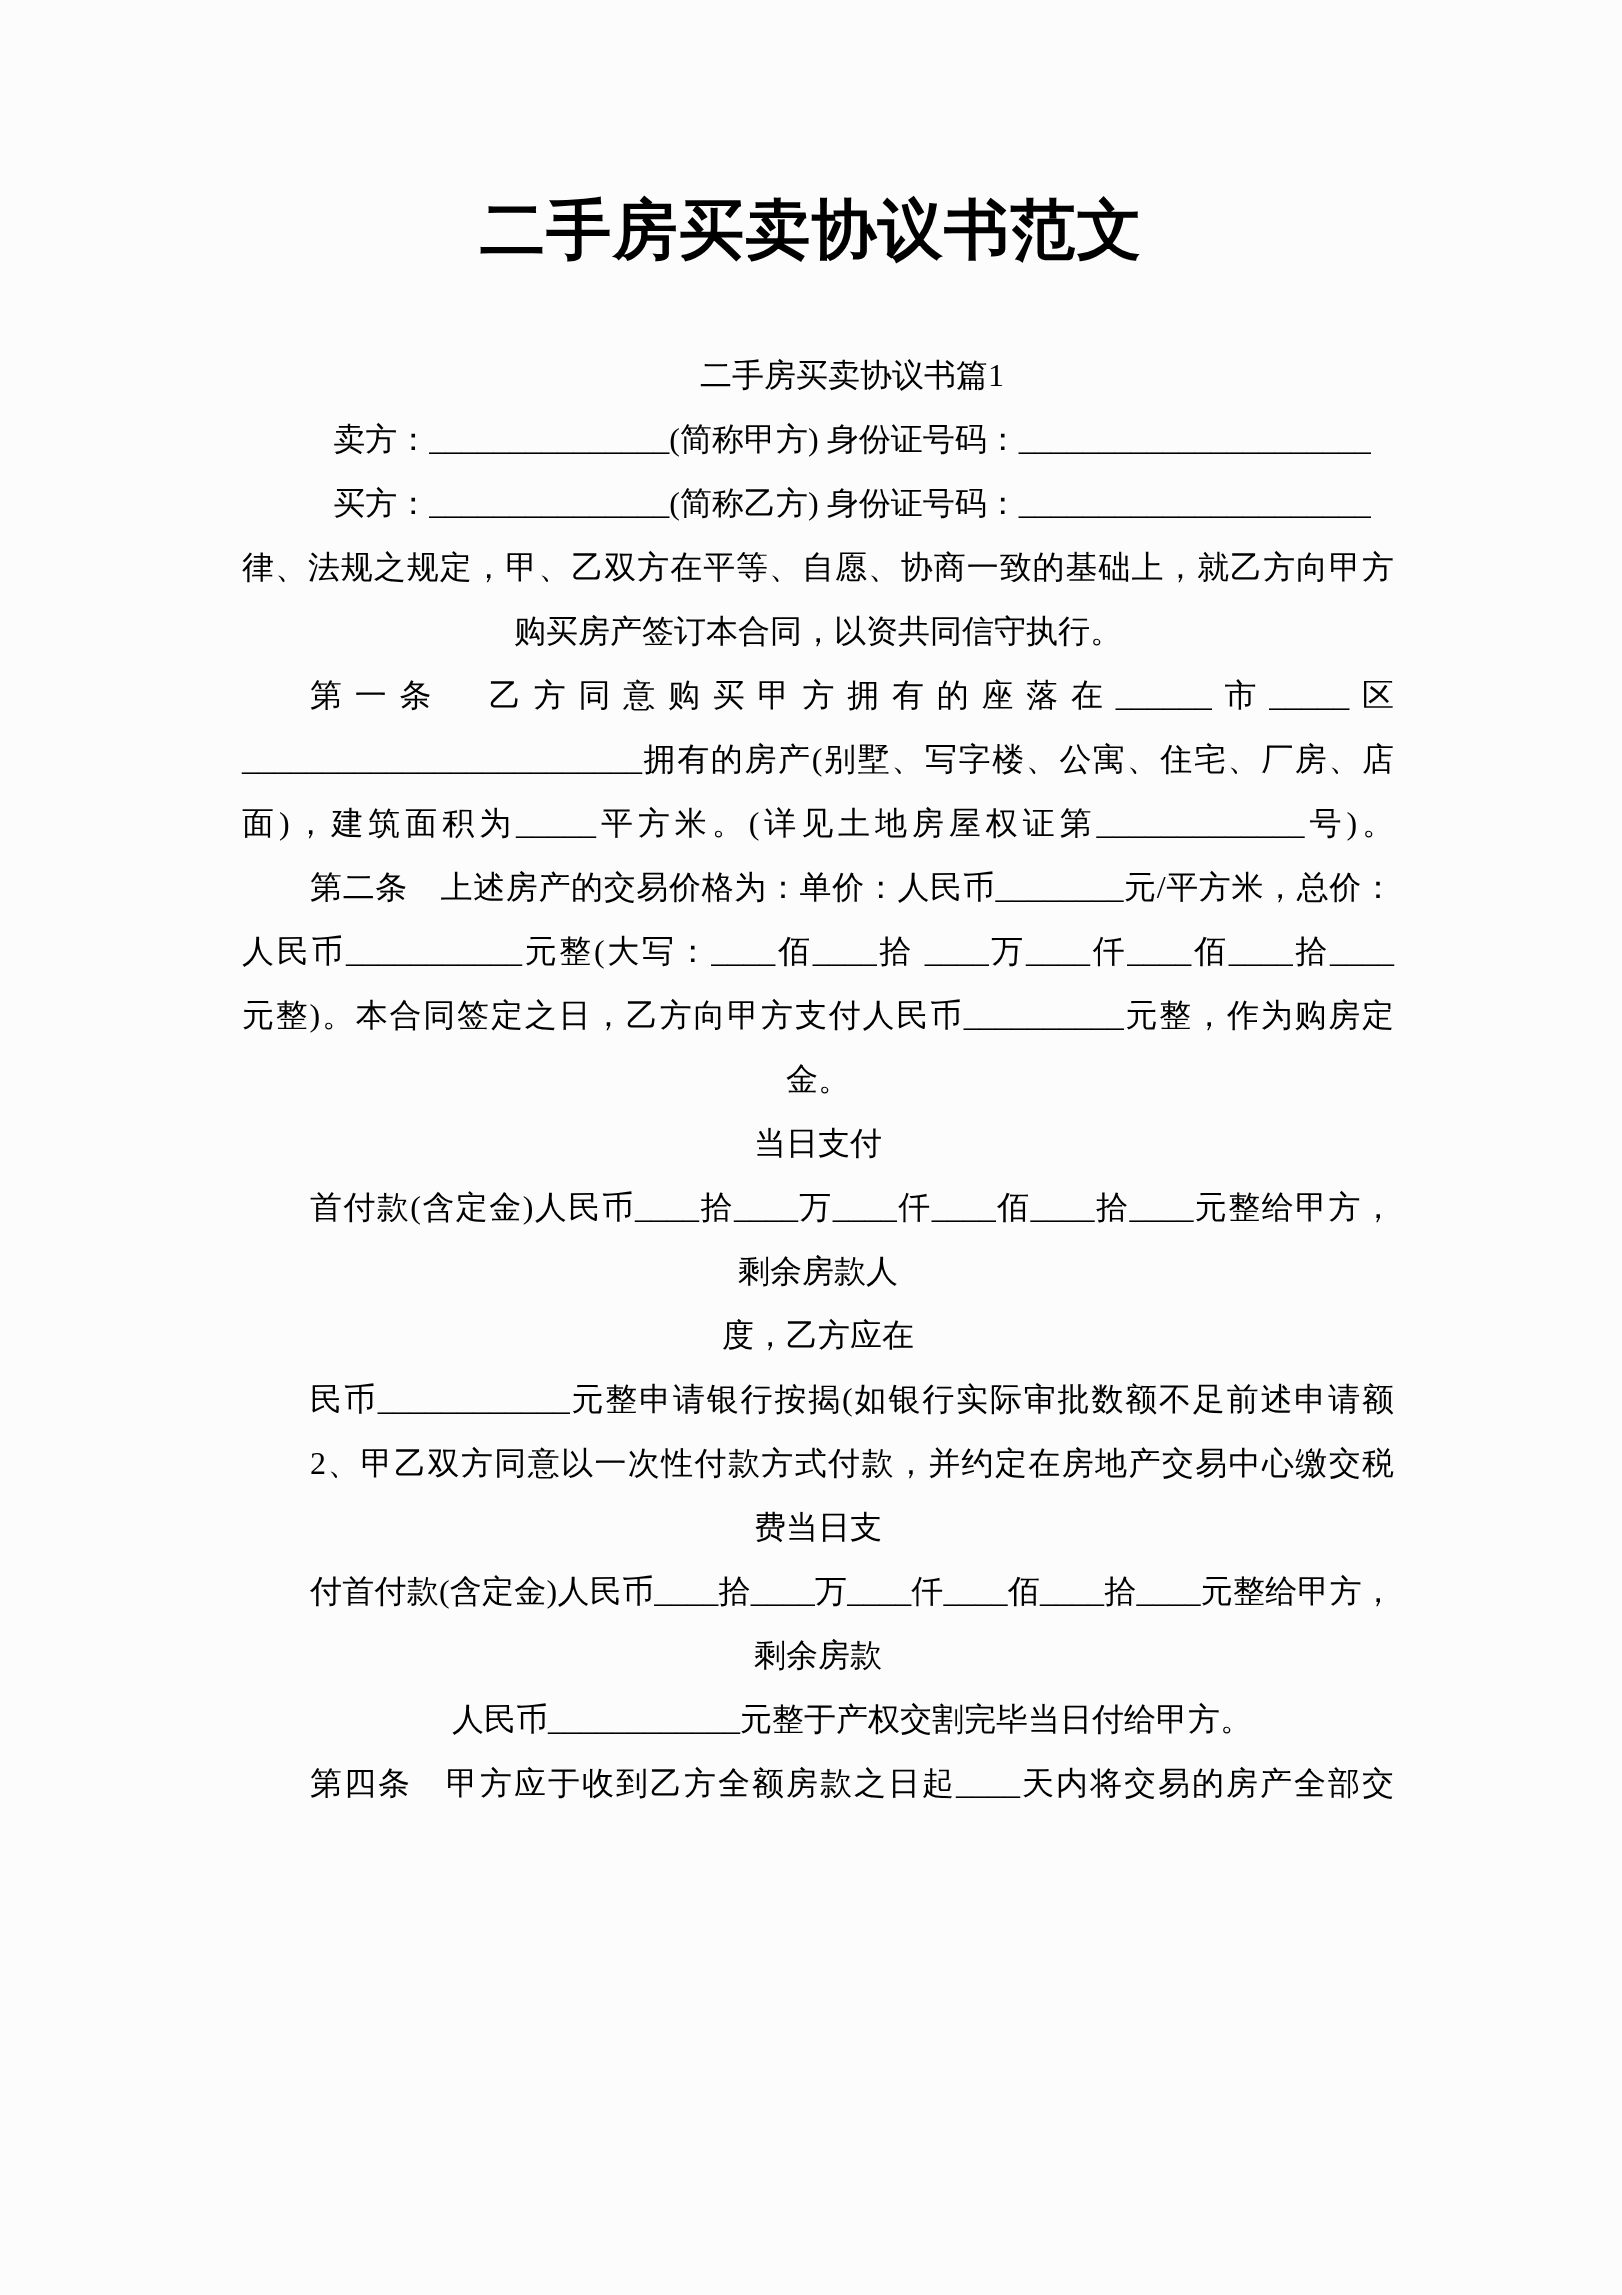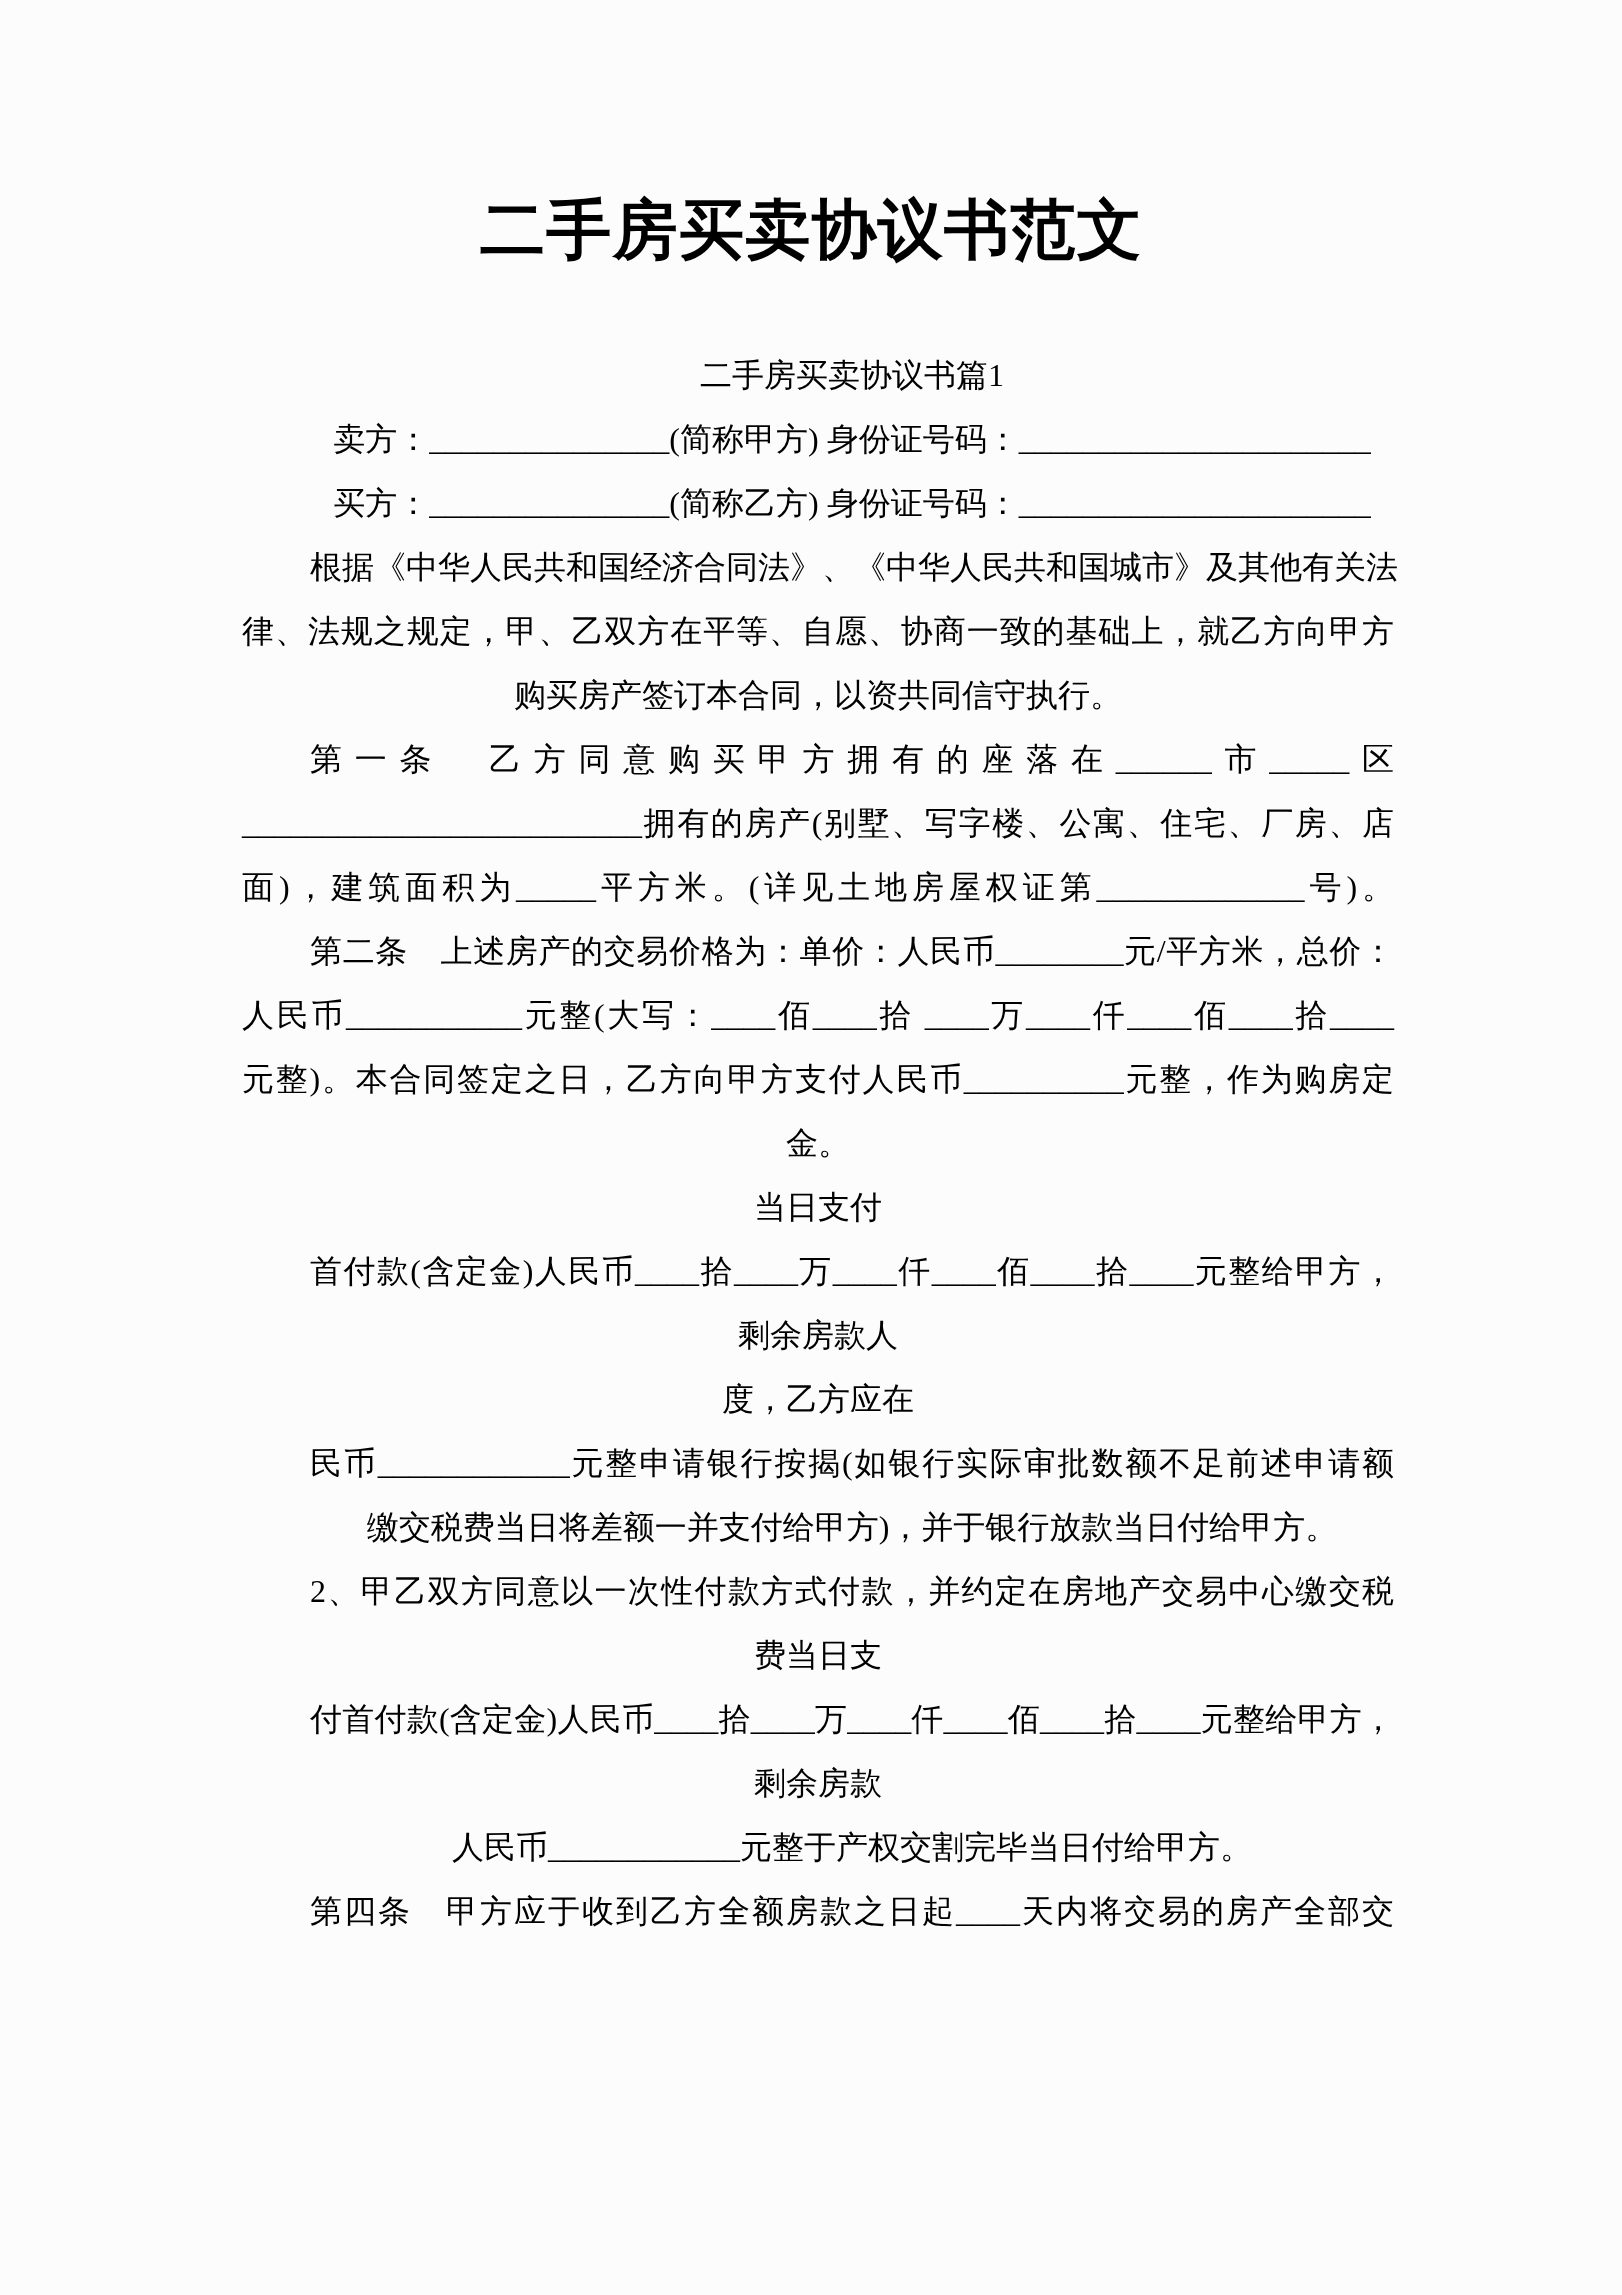--- a/index.html
+++ b/index.html
@@ -55,36 +55,34 @@
 </style>
 </head>
 <body>
 
 <div class="page">
   <h1 class="title">二手房买卖协议书范文</h1>
   <div class="doc-body">
       <div class="line indent">二手房买卖协议书篇1</div>
       <div class="line indent">卖方：_______________(简称甲方) 身份证号码：______________________</div>
       <div class="line indent">买方：_______________(简称乙方) 身份证号码：______________________</div>
-      <div class="line indent justify">根据《中华人民共和国经济合同法》、《中华人民共和国城市》及其他有关法</div>
       <div class="line justify">律、法规之规定，甲、乙双方在平等、自愿、协商一致的基础上，就乙方向甲方</div>
       <div class="line">购买房产签订本合同，以资共同信守执行。</div>
       <div class="line indent justify">第一条　乙方同意购买甲方拥有的座落在______市_____区</div>
       <div class="line justify">_________________________拥有的房产(别墅、写字楼、公寓、住宅、厂房、店</div>
       <div class="line justify">面)，建筑面积为_____平方米。(详见土地房屋权证第_____________号)。</div>
       <div class="line indent justify">第二条　上述房产的交易价格为：单价：人民币________元/平方米，总价：</div>
       <div class="line justify">人民币___________元整(大写：____佰____拾 ____万____仟____佰____拾____</div>
       <div class="line justify">元整)。本合同签定之日，乙方向甲方支付人民币__________元整，作为购房定</div>
       <div class="line">金。</div>
       <div class="line">当日支付</div>
       <div class="line indent justify">首付款(含定金)人民币____拾____万____仟____佰____拾____元整给甲方，</div>
       <div class="line">剩余房款人</div>
       <div class="line">度，乙方应在</div>
       <div class="line indent justify">民币____________元整申请银行按揭(如银行实际审批数额不足前述申请额</div>
-      <div class="line indent">缴交税费当日将差额一并支付给甲方)，并于银行放款当日付给甲方。</div>
       <div class="line indent justify">2、甲乙双方同意以一次性付款方式付款，并约定在房地产交易中心缴交税</div>
       <div class="line">费当日支</div>
       <div class="line indent justify">付首付款(含定金)人民币____拾____万____仟____佰____拾____元整给甲方，</div>
       <div class="line">剩余房款</div>
       <div class="line indent">人民币____________元整于产权交割完毕当日付给甲方。</div>
       <div class="line indent justify">第四条　甲方应于收到乙方全额房款之日起____天内将交易的房产全部交</div>
     </div>
 </div>
 
 

